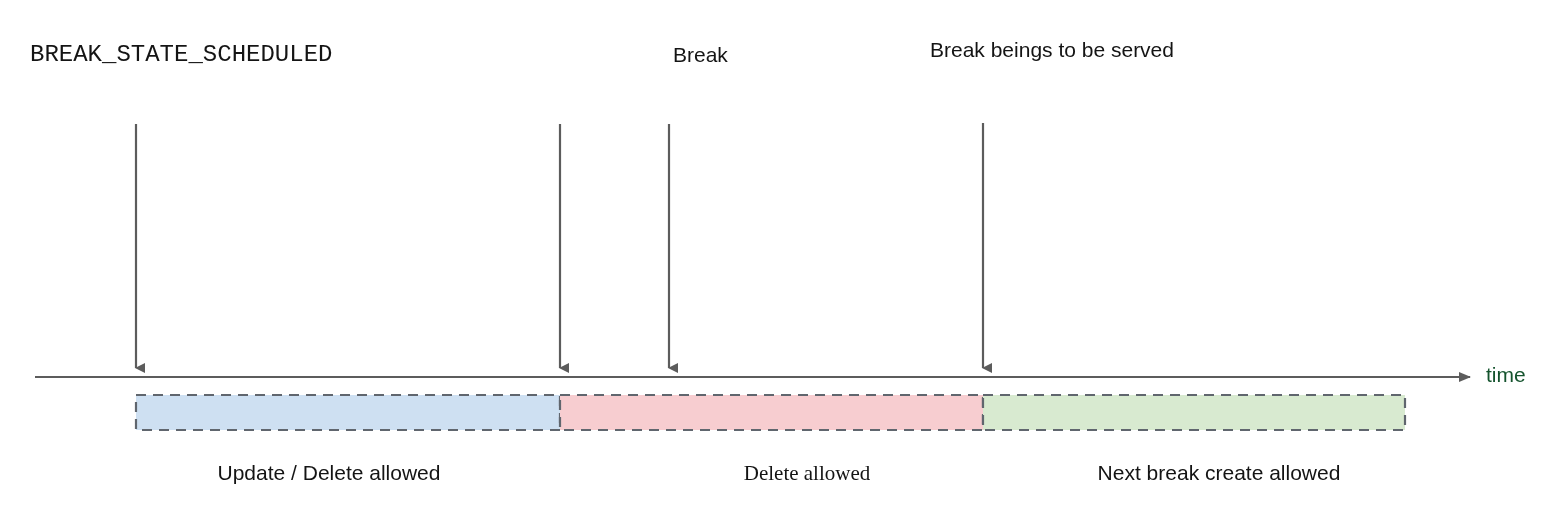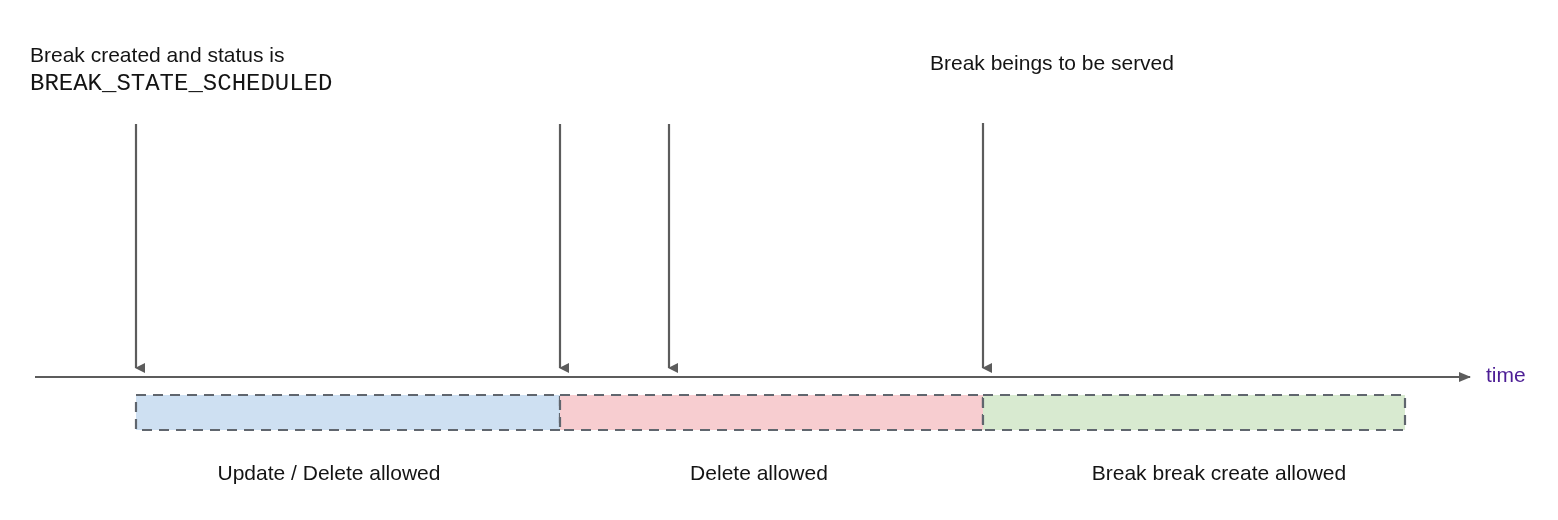--- a/index.html
+++ b/index.html
@@ -41,46 +41,46 @@
     position: absolute;
     font-size: 21px;
     color: #141414;
     white-space: nowrap;
     text-align: center;
     transform: translateX(-50%);
   }
   .axis-label {
     position: absolute;
     font-size: 21px;
-    color: #4c1d95;
+    color: #14532d;
     white-space: nowrap;
   }
   svg.layer {
     position: absolute;
     left: 0; top: 0;
     width: 1558px;
     height: 520px;
     overflow: visible;
   }
 </style>
 </head>
 <body>
 
 <div id="diagram">
 
   <div id="annotations">
       <div class="annotation" style="left: 30px; top: 40px;">
-        <span class="ln">Break created and status is</span>
         <span class="ln mono">BREAK_STATE_SCHEDULED</span>
       </div>
       <div class="annotation" style="left: 353px; top: 40px;">
       </div>
       <div class="annotation" style="left: 673px; top: 40px;">
+        <span class="ln">Break</span>
       </div>
-      <div class="annotation" style="left: 930px; top: 48px;">
+      <div class="annotation" style="left: 930px; top: 35px;">
         <span class="ln">Break beings to be served</span>
       </div>
     </div>
 
   <svg class="layer" viewBox="0 0 1558 520">
     <defs>
       <marker id="arrowdown" markerWidth="10" markerHeight="10" refX="5" refY="9" orient="auto" markerUnits="userSpaceOnUse">
         <path d="M0,0 L10,0 L5,10 z" fill="#5c5c5c"></path>
       </marker>
       <marker id="arrowright" markerWidth="12" markerHeight="10" refX="11" refY="5" orient="auto" markerUnits="userSpaceOnUse">
@@ -100,17 +100,17 @@
         <line x1="560" y1="124" x2="560" y2="368" stroke="#5c5c5c" stroke-width="2.2" marker-end="url(#arrowdown)"></line>
         <line x1="669" y1="124" x2="669" y2="368" stroke="#5c5c5c" stroke-width="2.2" marker-end="url(#arrowdown)"></line>
         <line x1="983" y1="123" x2="983" y2="368" stroke="#5c5c5c" stroke-width="2.2" marker-end="url(#arrowdown)"></line>
       </g>
   </svg>
 
   <div class="axis-label" id="axis-label" style="left: 1486px; top: 363px;">time</div>
 
   <div id="captions">
       <div class="caption" style="left: 329px; top: 461px;">Update / Delete allowed</div>
-      <div class="caption" style="left: 759px; top: 461px;">Delete allowed</div>
-      <div class="caption" style="left: 1219px; top: 461px;">Break break create allowed</div>
+      <div class="caption" style="left: 807px; top: 461px; font-family: Liberation Serif, serif;">Delete allowed</div>
+      <div class="caption" style="left: 1219px; top: 461px;">Next break create allowed</div>
     </div>
 
 </div>
 
 </body></html>

